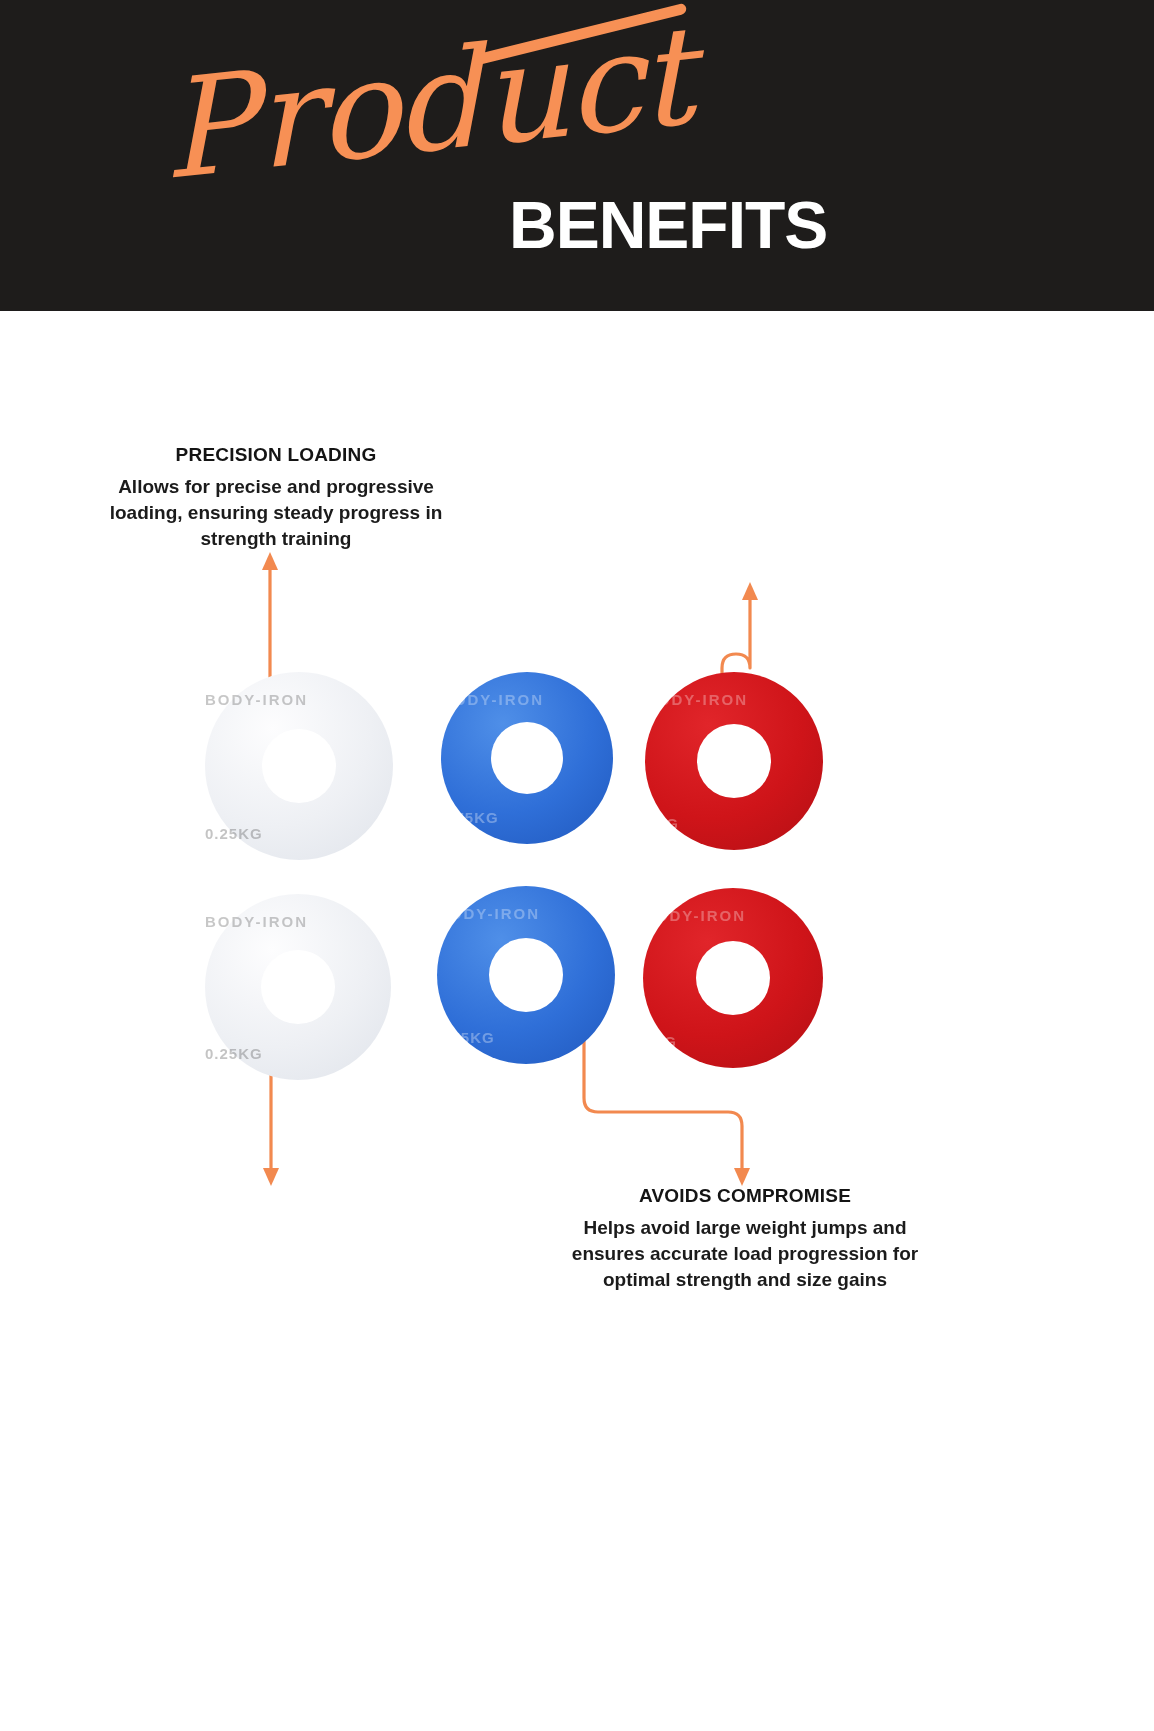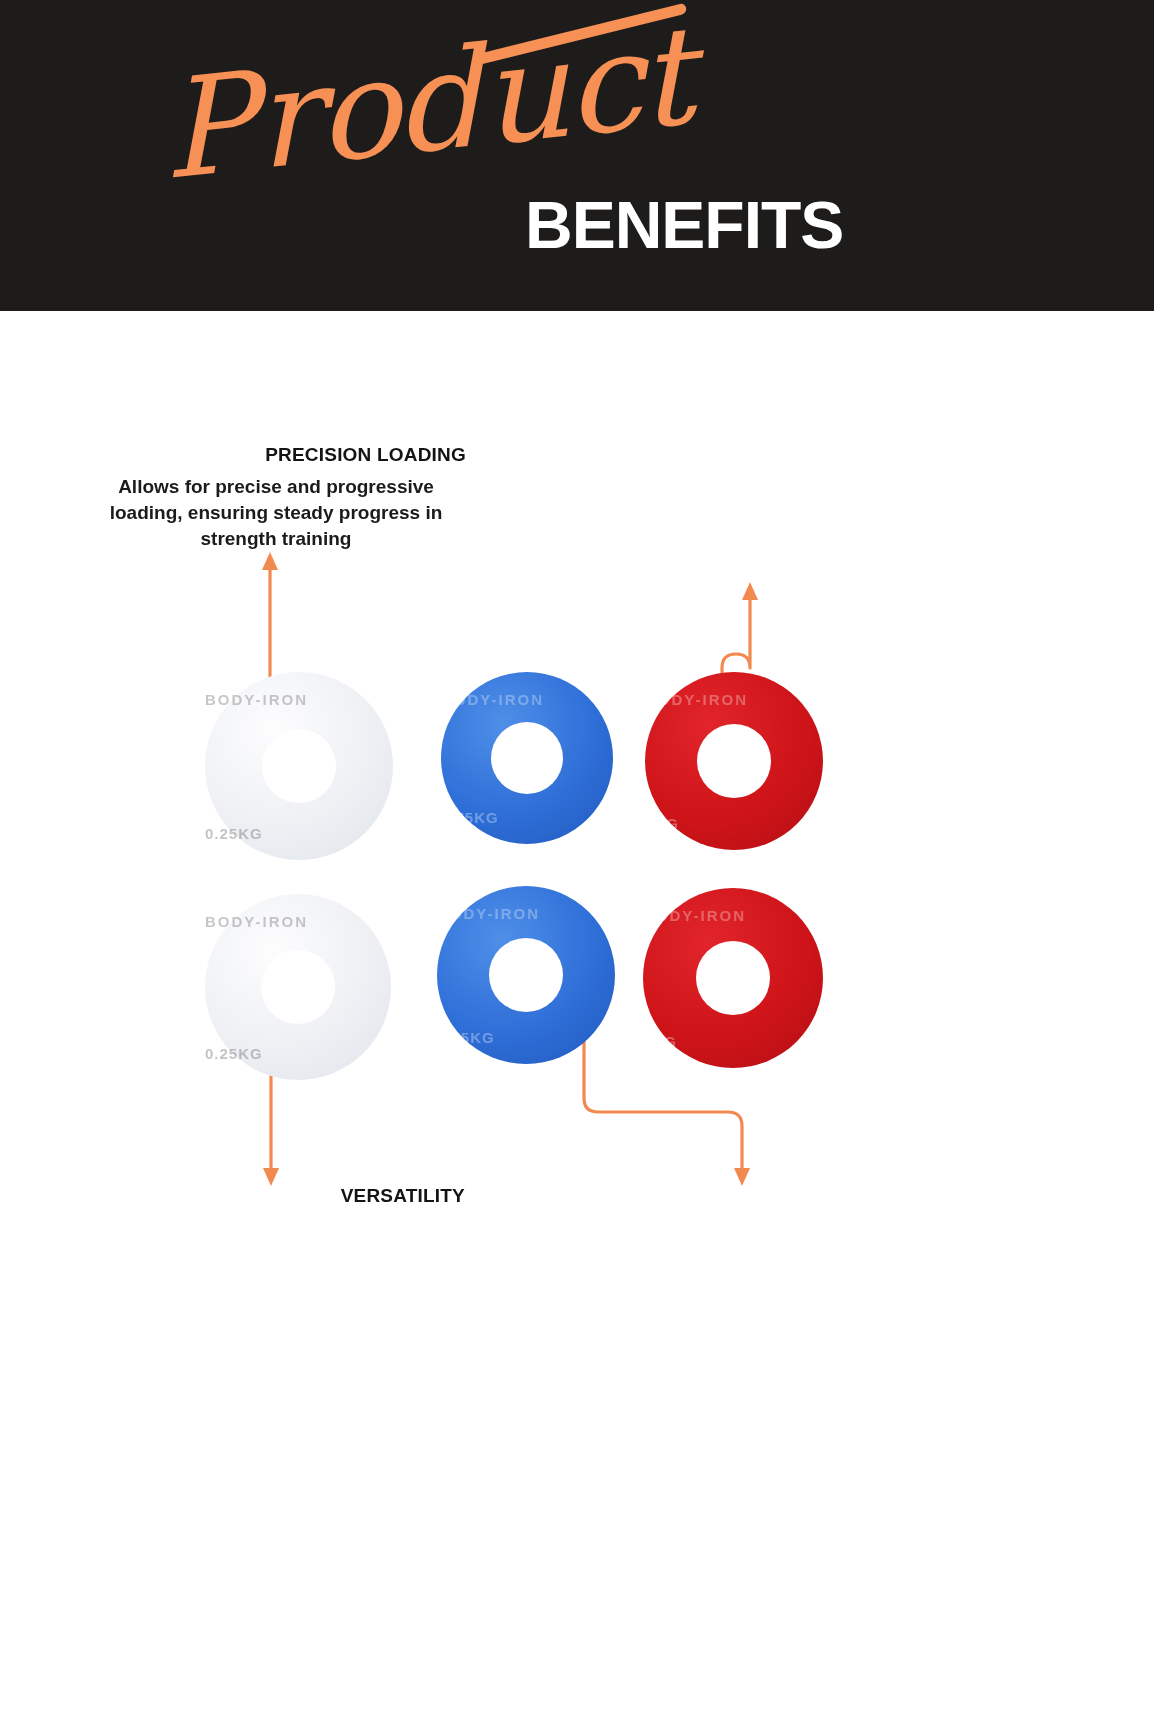--- a/index.html
+++ b/index.html
@@ -52,21 +52,21 @@
     left: 300px;
     top: 10px;
     width: 215px;
     height: 11px;
     background: #f79055;
     border-radius: 6px;
     transform: rotate(-8deg);
   }
   .block-word {
     position: absolute;
-    left: 525px;
+    left: 509px;
     top: 192px;
     font-family: "Liberation Sans", sans-serif;
     font-weight: 700;
     font-size: 66px;
     letter-spacing: -1px;
     color: #ffffff;
     white-space: nowrap;
     line-height: 1;
   }
 
@@ -139,21 +139,20 @@
     text-align: center;
     color: #141414;
   }
   .callout .title {
     font-family: "Liberation Sans", sans-serif;
     font-weight: 700;
     font-size: 19px;
     letter-spacing: 0.2px;
     margin-bottom: 6px;
     line-height: 1.3;
-    text-align: right;
   }
   .callout .body {
     font-family: "Liberation Sans", sans-serif;
     font-weight: 700;
     font-size: 19px;
     line-height: 1.38;
     color: #1b1b1b;
   }
 
   .c-precision  { left: 86px;  top: 443px;  width: 380px; }
@@ -249,17 +248,20 @@
 
   </div>
 
   <div class="callout c-precision">
     <div class="title">PRECISION LOADING</div>
     <div class="body">Allows for precise and progressive loading, ensuring steady progress in strength training</div>
   </div>
 
 
   <div class="callout c-versatility">
-    <div class="title">VERSATILITY</div>
-  </div>
-
+  </div>
+
+  <div class="callout c-avoids">
+    <div class="title">AVOIDS COMPROMISE</div>
+    <div class="body">Helps avoid large weight jumps and ensures accurate load progression for optimal strength and size gains</div>
+  </div>
 
 </div>
 
 </body></html>

